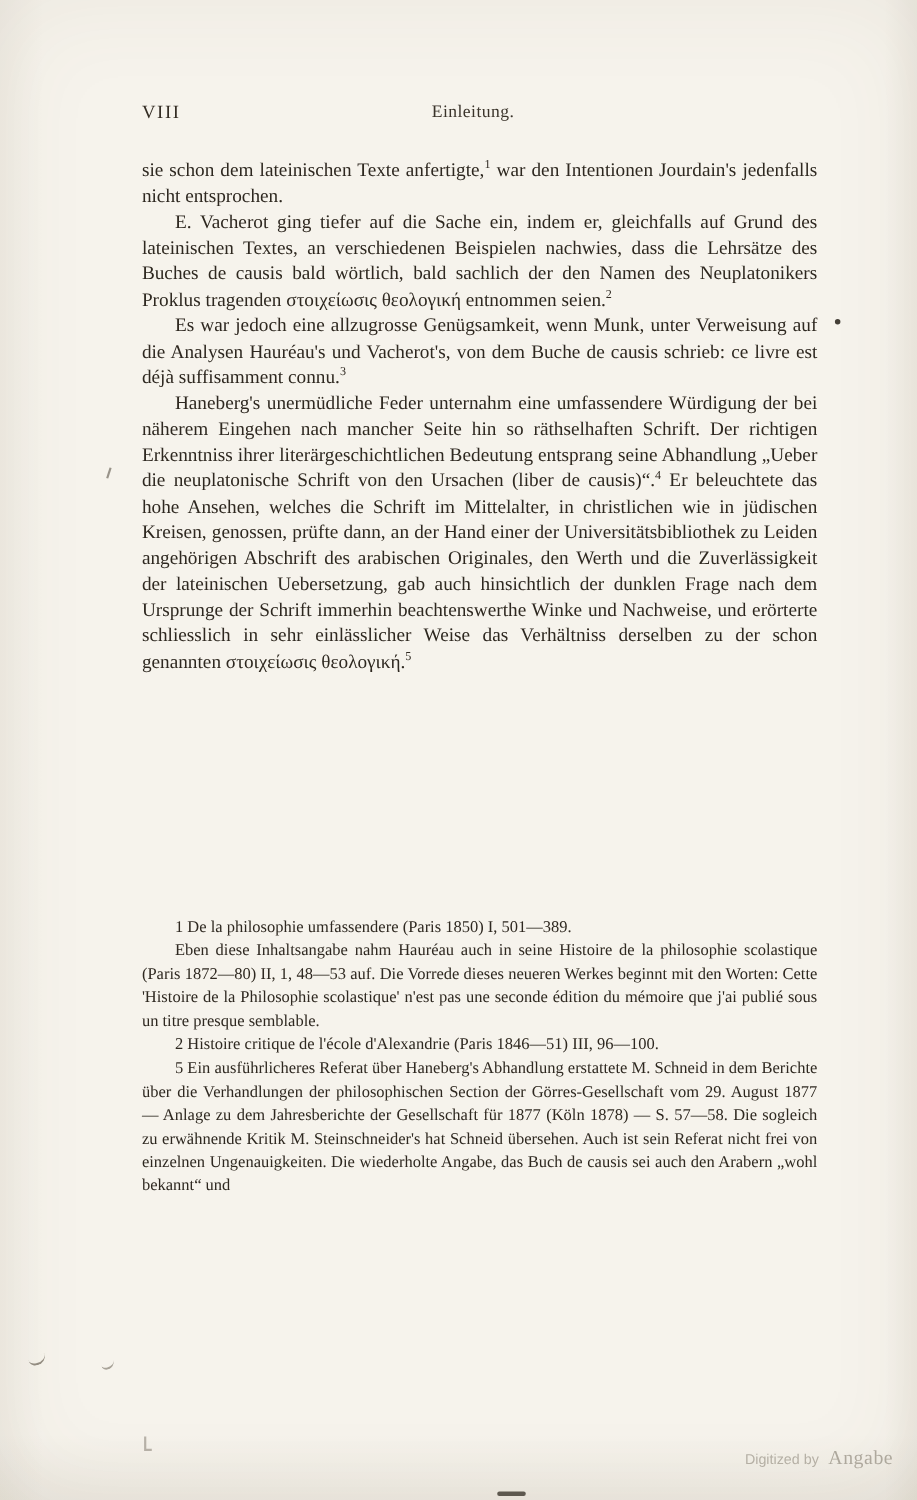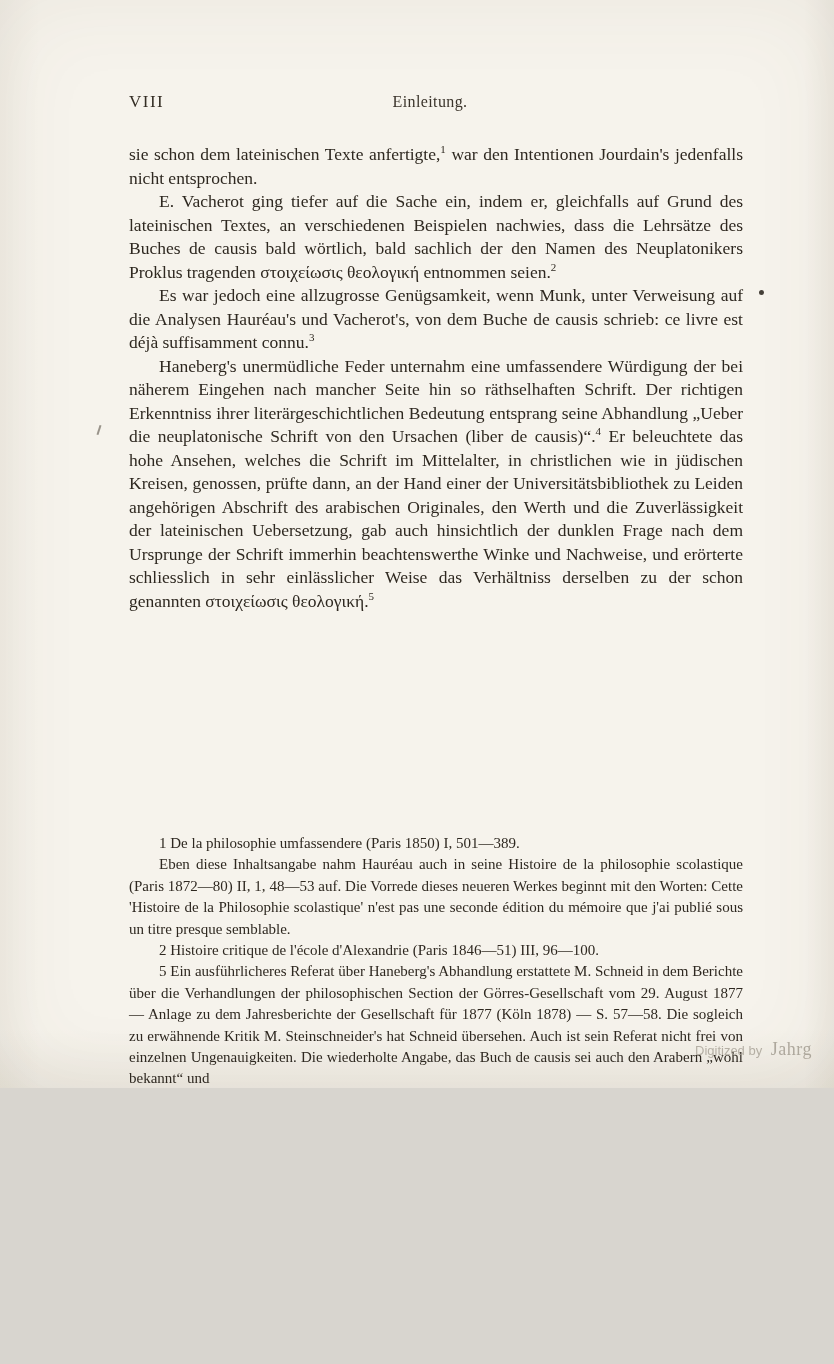--- a/index.html
+++ b/index.html
@@ -4,21 +4,21 @@
 <style>
   * { margin:0; padding:0; box-sizing:border-box; }
   html, body { width:834px; height:1364px; }
   body {
     background:#d8d5cf;
     font-family:"Liberation Serif","DejaVu Serif",serif;
     overflow:hidden;
   }
   .page {
     position:relative;
-    width:834px; height:1088px;
+    width:834px; height:1364px;
     background:#f6f3ec;
     background-image:
       linear-gradient(to right, rgba(120,105,80,.05) 0, rgba(120,105,80,0) 40px),
       linear-gradient(to left, rgba(120,105,80,.07) 0, rgba(120,105,80,0) 30px),
       linear-gradient(to top, rgba(120,105,80,.08) 0, rgba(120,105,80,0) 60px);
     box-shadow: inset 0 0 90px rgba(95,82,60,.07);
     overflow:hidden;
     color:#2e2820;
   }
   .header {
@@ -118,16 +118,16 @@
 
   <div class="margin-dot"></div>
   <div class="margin-tick"></div>
   <div class="squiggle s1"></div>
   <div class="squiggle s2"></div>
   <div class="corner-mark"></div>
   <div class="bottom-smudge"></div>
 
   <div class="watermark">
     <span>Digitized by</span>
-    <span class="brand">Jahrg</span>
+    <span class="brand">Angabe</span>
   </div>
 
 </div>
 
 </body></html>

